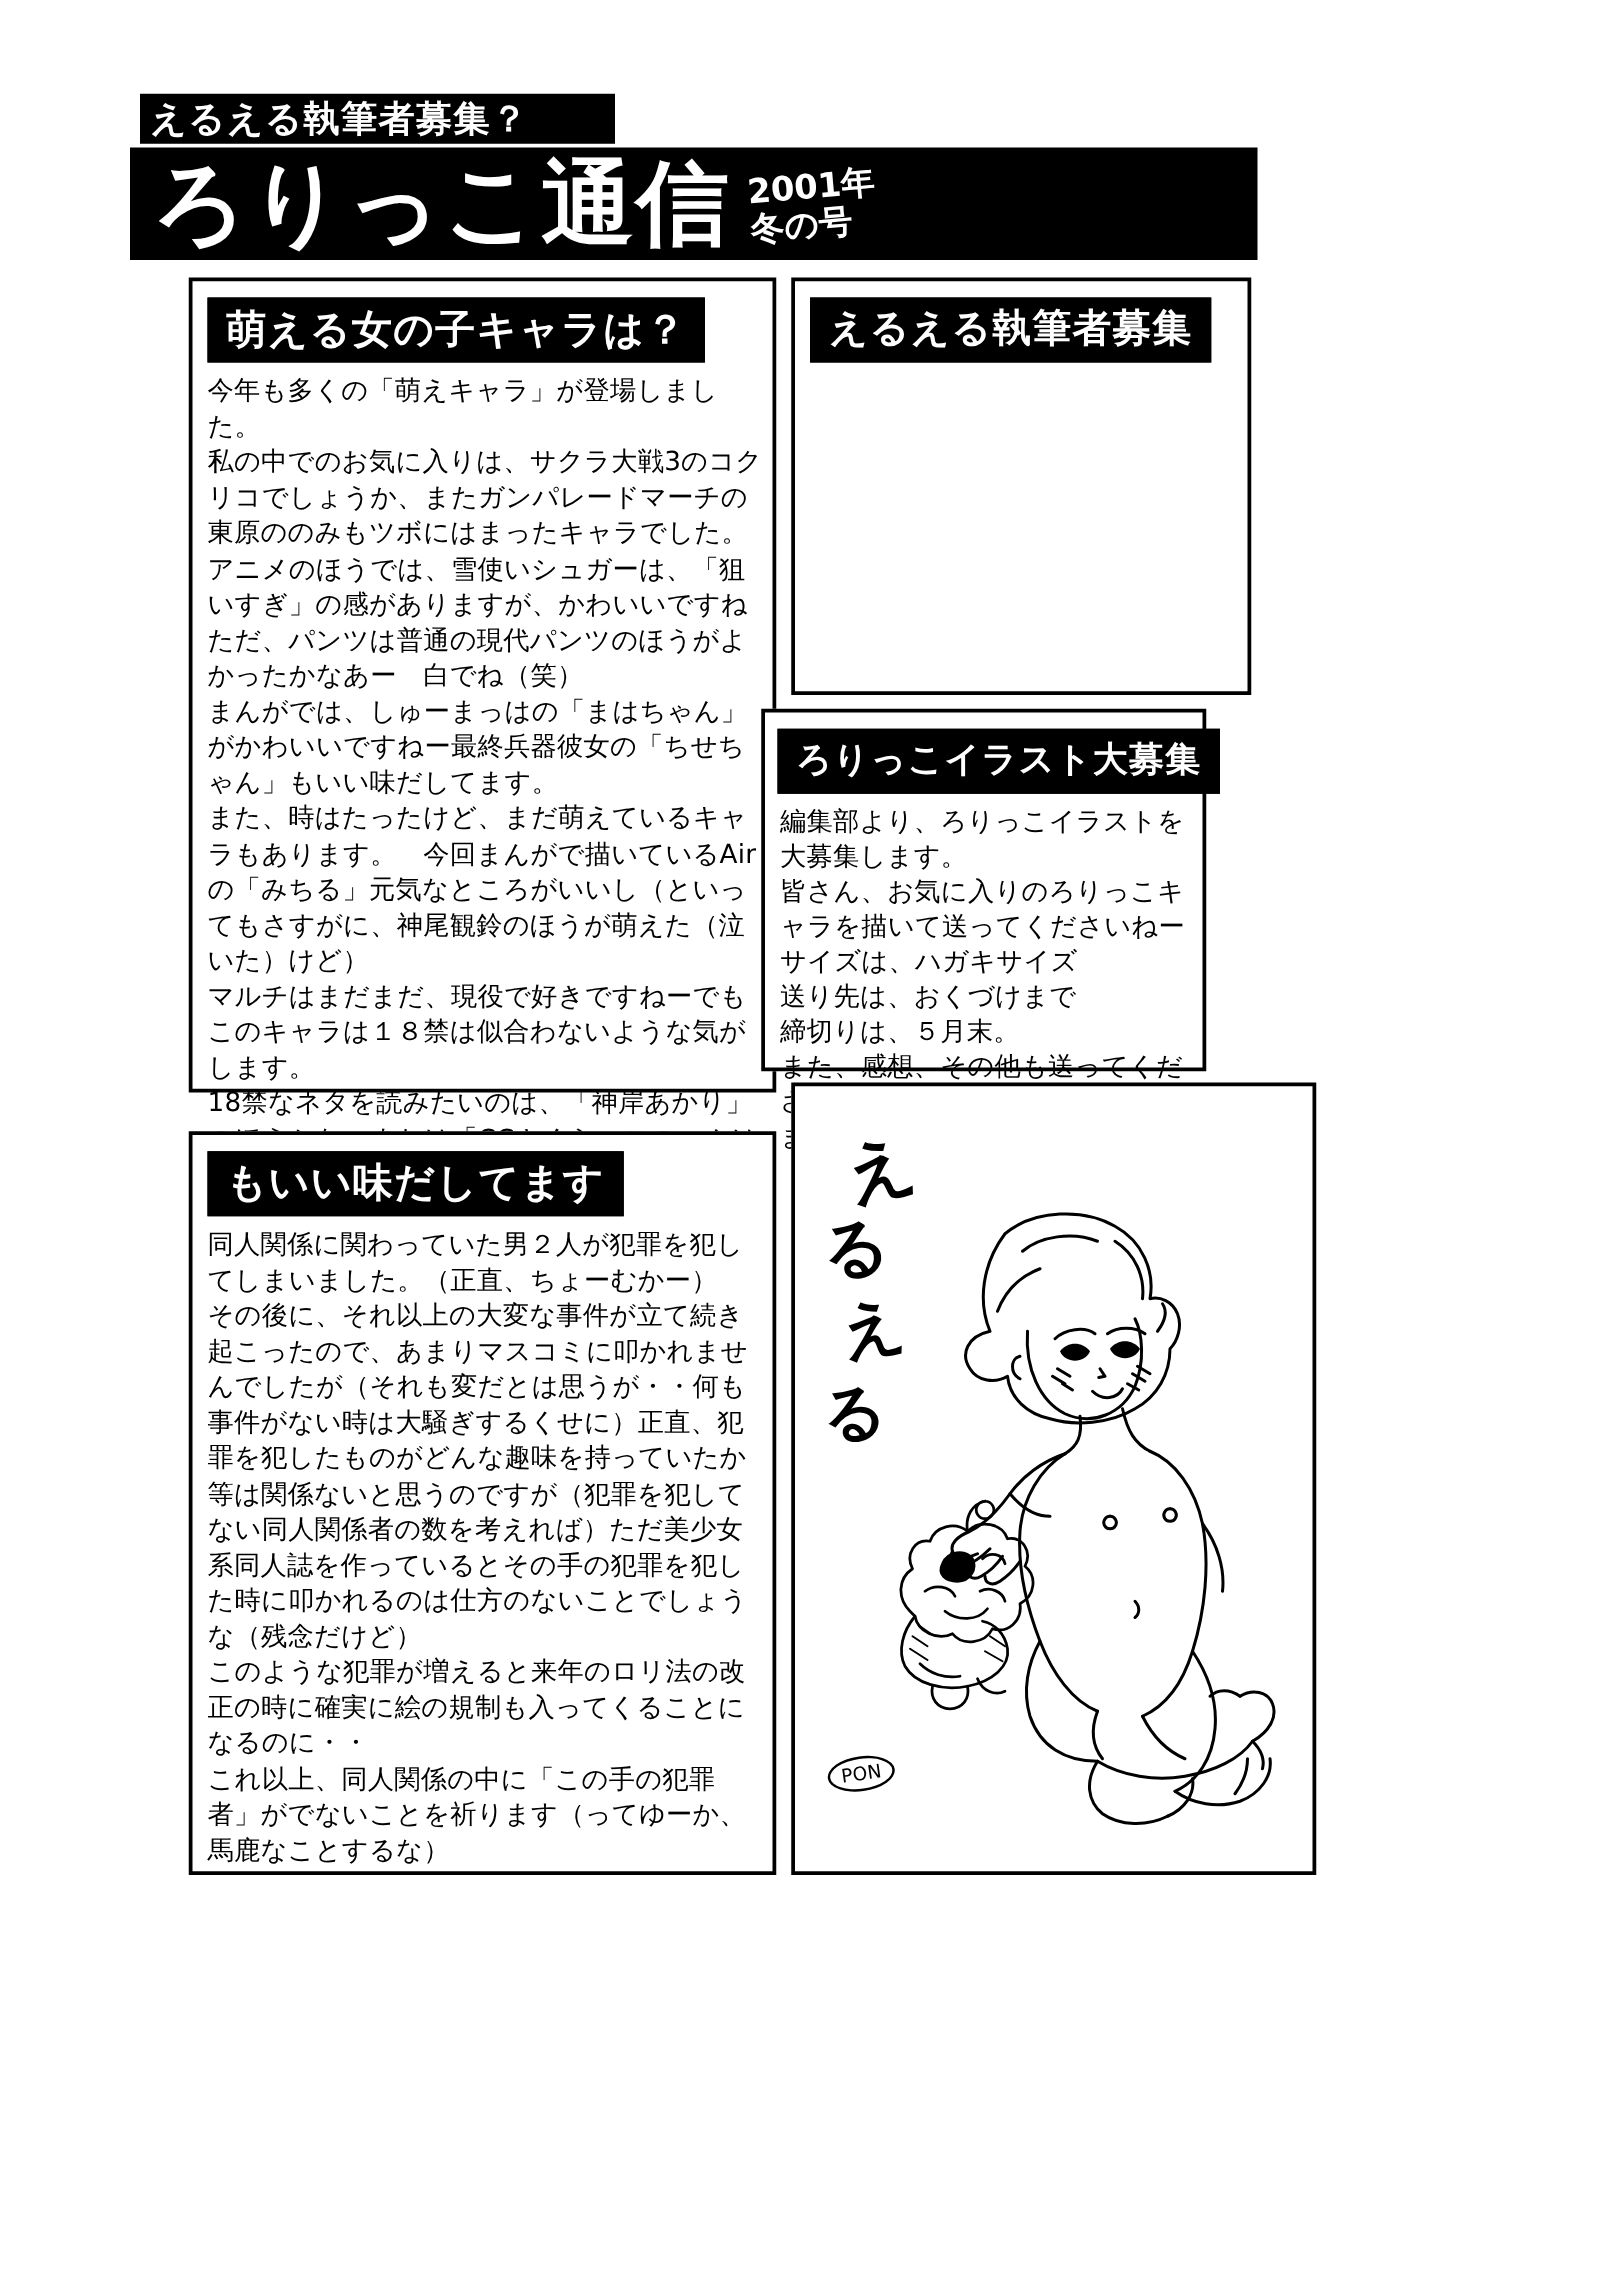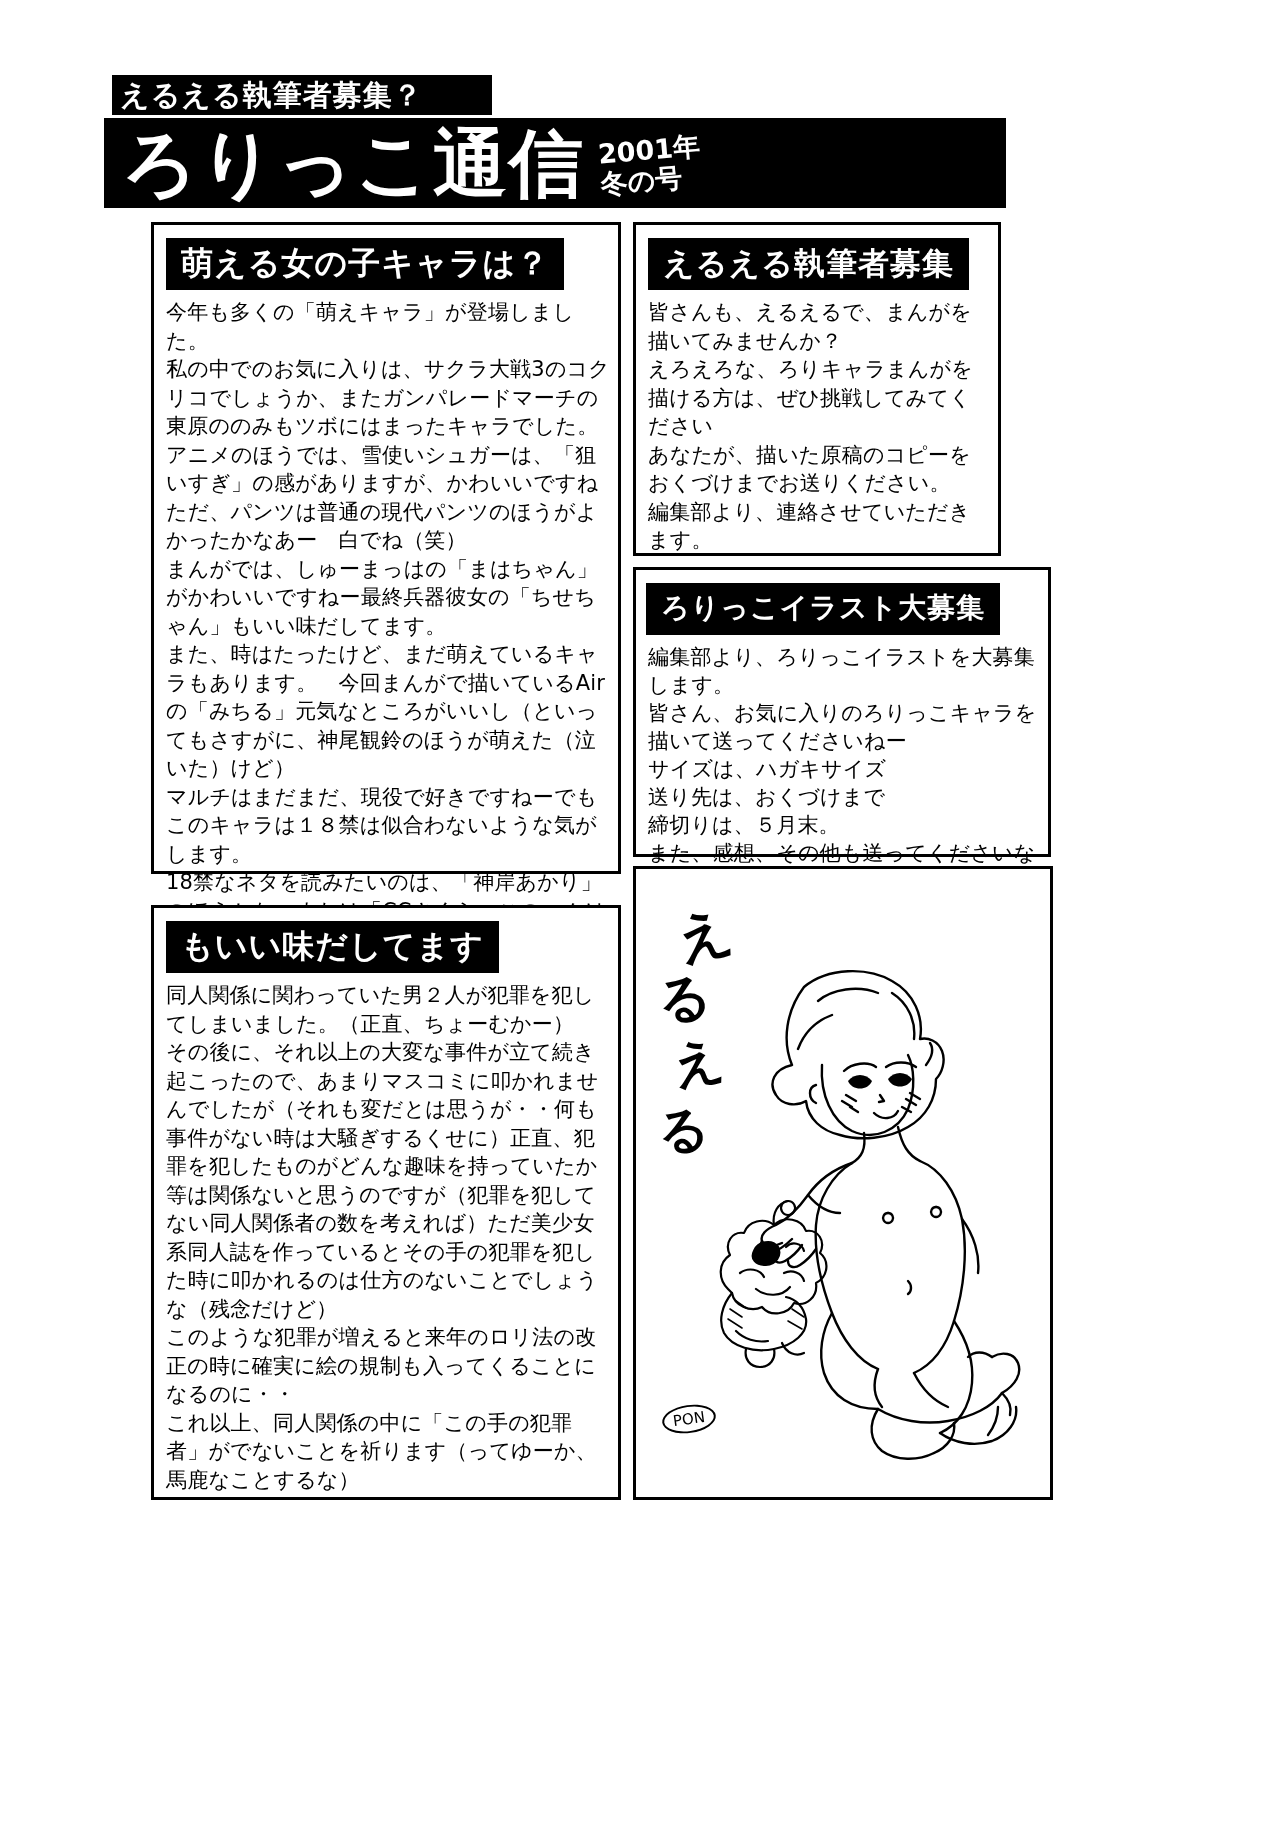--- a/index.html
+++ b/index.html
@@ -88,21 +88,21 @@
     padding:0 8px 10px 12px;
     letter-spacing:0.2px;
     white-space:pre-line;
     color:#000;
   }
   .bodytext.tight { line-height:28px; }
 
   
   #box-moeru   { left:104px;  top:222px;  width:470px; height:652px; }
   #box-writers { left:586px;  top:222px;  width:368px; height:334px; }
-  #box-illust  { left:586px;  top:567px;  width:418px; height:290px; }
+  #box-illust  { left:562px;  top:567px;  width:356px; height:290px; }
   #box-crime   { left:104px;  top:905px;  width:470px; height:595px; }
   #box-art     { left:586px;  top:866px;  width:420px; height:634px; }
 
   #box-moeru .boxtitle   { font-size:32px; }
   #box-writers .boxtitle { font-size:31px; }
   #box-illust .boxtitle  { font-size:28px; margin-left:10px; }
   #box-crime .boxtitle   { font-size:32px; }
 
   
   .art-wrap { position:absolute; left:0; top:0; width:100%; height:100%; }
@@ -158,24 +158,20 @@
 ただ、パンツは普通の現代パンツのほうがよかったかなあー　白でね（笑）
 まんがでは、しゅーまっはの「まはちゃん」がかわいいですねー最終兵器彼女の「ちせちゃん」もいい味だしてます。
 また、時はたったけど、まだ萌えているキャラもあります。　今回まんがで描いているAirの「みちる」元気なところがいいし（といってもさすがに、神尾観鈴のほうが萌えた（泣いた）けど）
 マルチはまだまだ、現役で好きですねーでもこのキャラは１８禁は似合わないような気がします。
 18禁なネタを読みたいのは、「神岸あかり」のほうかな、または「CCさくら」このへんはいいなあー
 皆さんの好みが、今回の本のキャラだったら嬉しいですけど、どうかな？</div>
   </div>
 
   <div class="box" id="box-writers">
     <div class="boxtitle">えるえる執筆者募集</div>
-    <div class="bodytext">皆さんも、えるえるで、まんがを描いてみませんか？
-えろえろな、ろりキャラまんがを描ける方は、ぜひ挑戦してみてください
-あなたが、描いた原稿のコピーをおくづけまでお送りください。
-編集部より、連絡させていただきます。</div>
   </div>
 
   <div class="box" id="box-illust">
     <div class="boxtitle">ろりっこイラスト大募集</div>
     <div class="bodytext tight">編集部より、ろりっこイラストを大募集します。
 皆さん、お気に入りのろりっこキャラを描いて送ってくださいねー
 サイズは、ハガキサイズ
 送り先は、おくづけまで
 締切りは、５月末。
 また、感想、その他も送ってくださいなー　全員プレゼントがありますので！　よろしくー</div>

